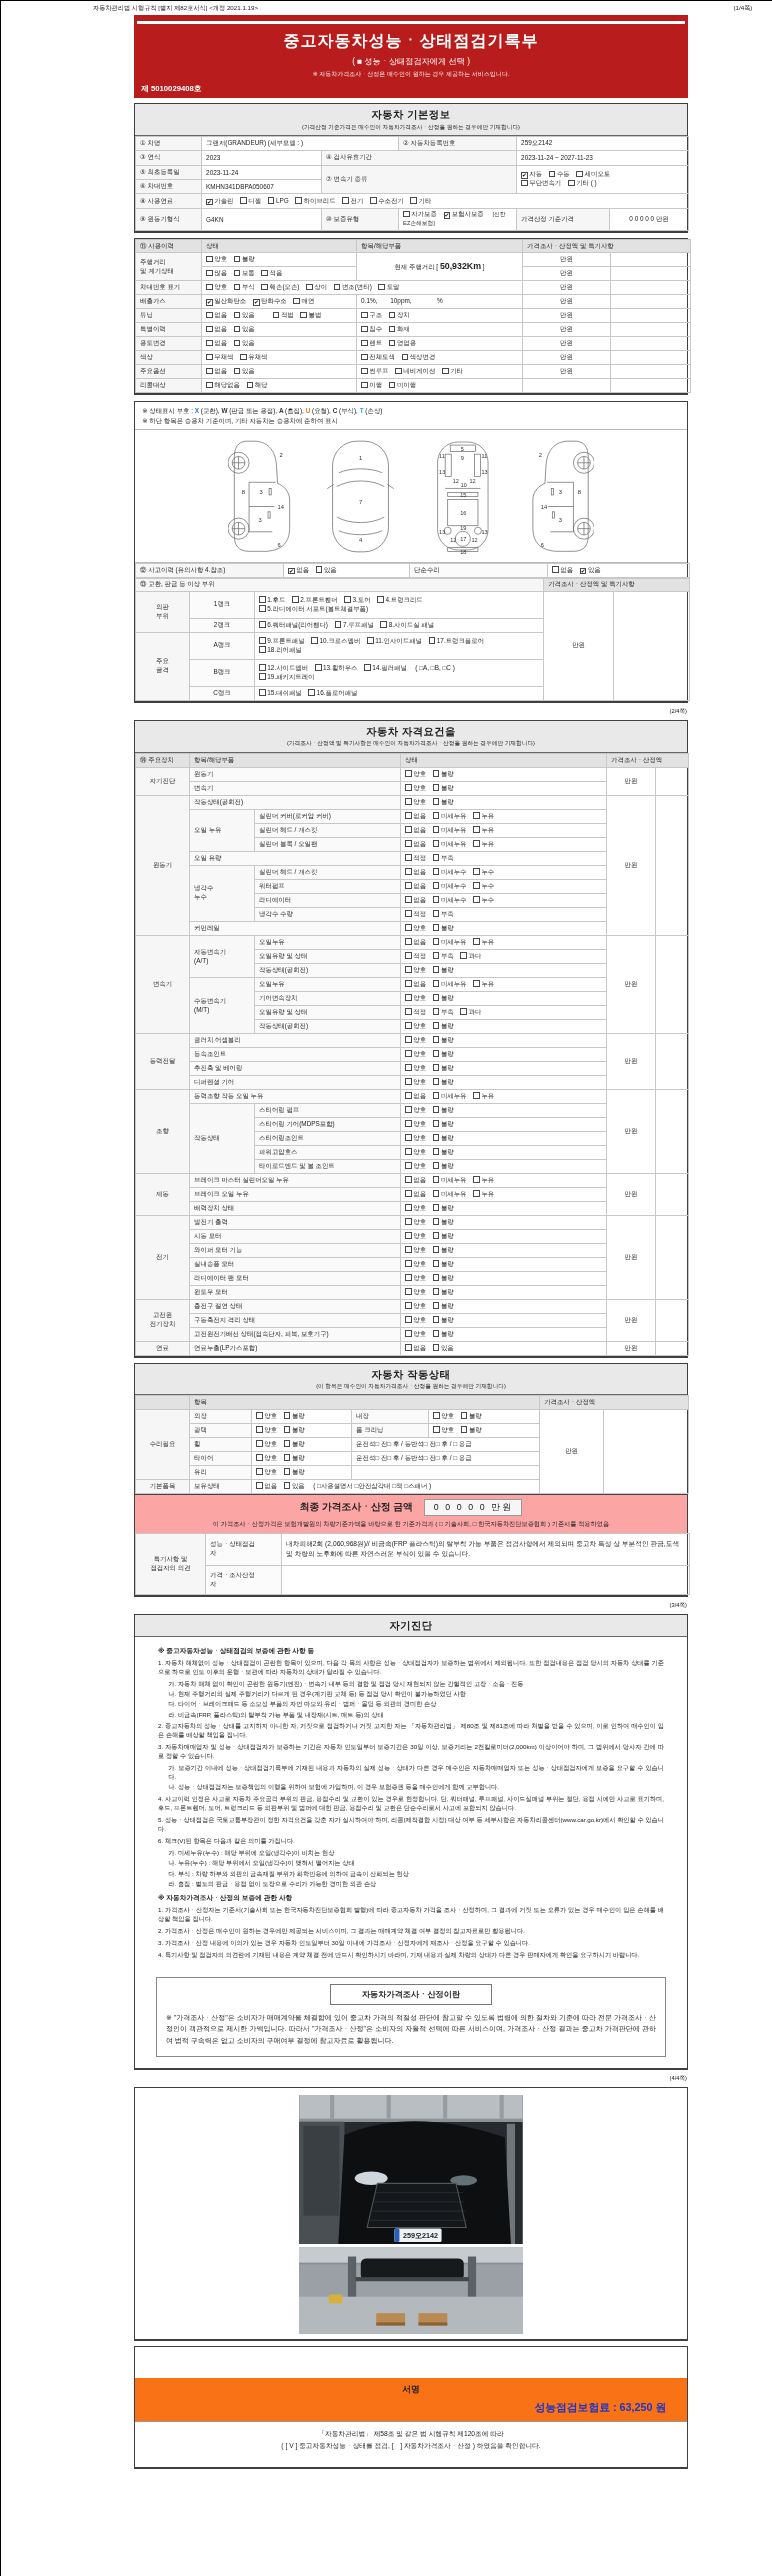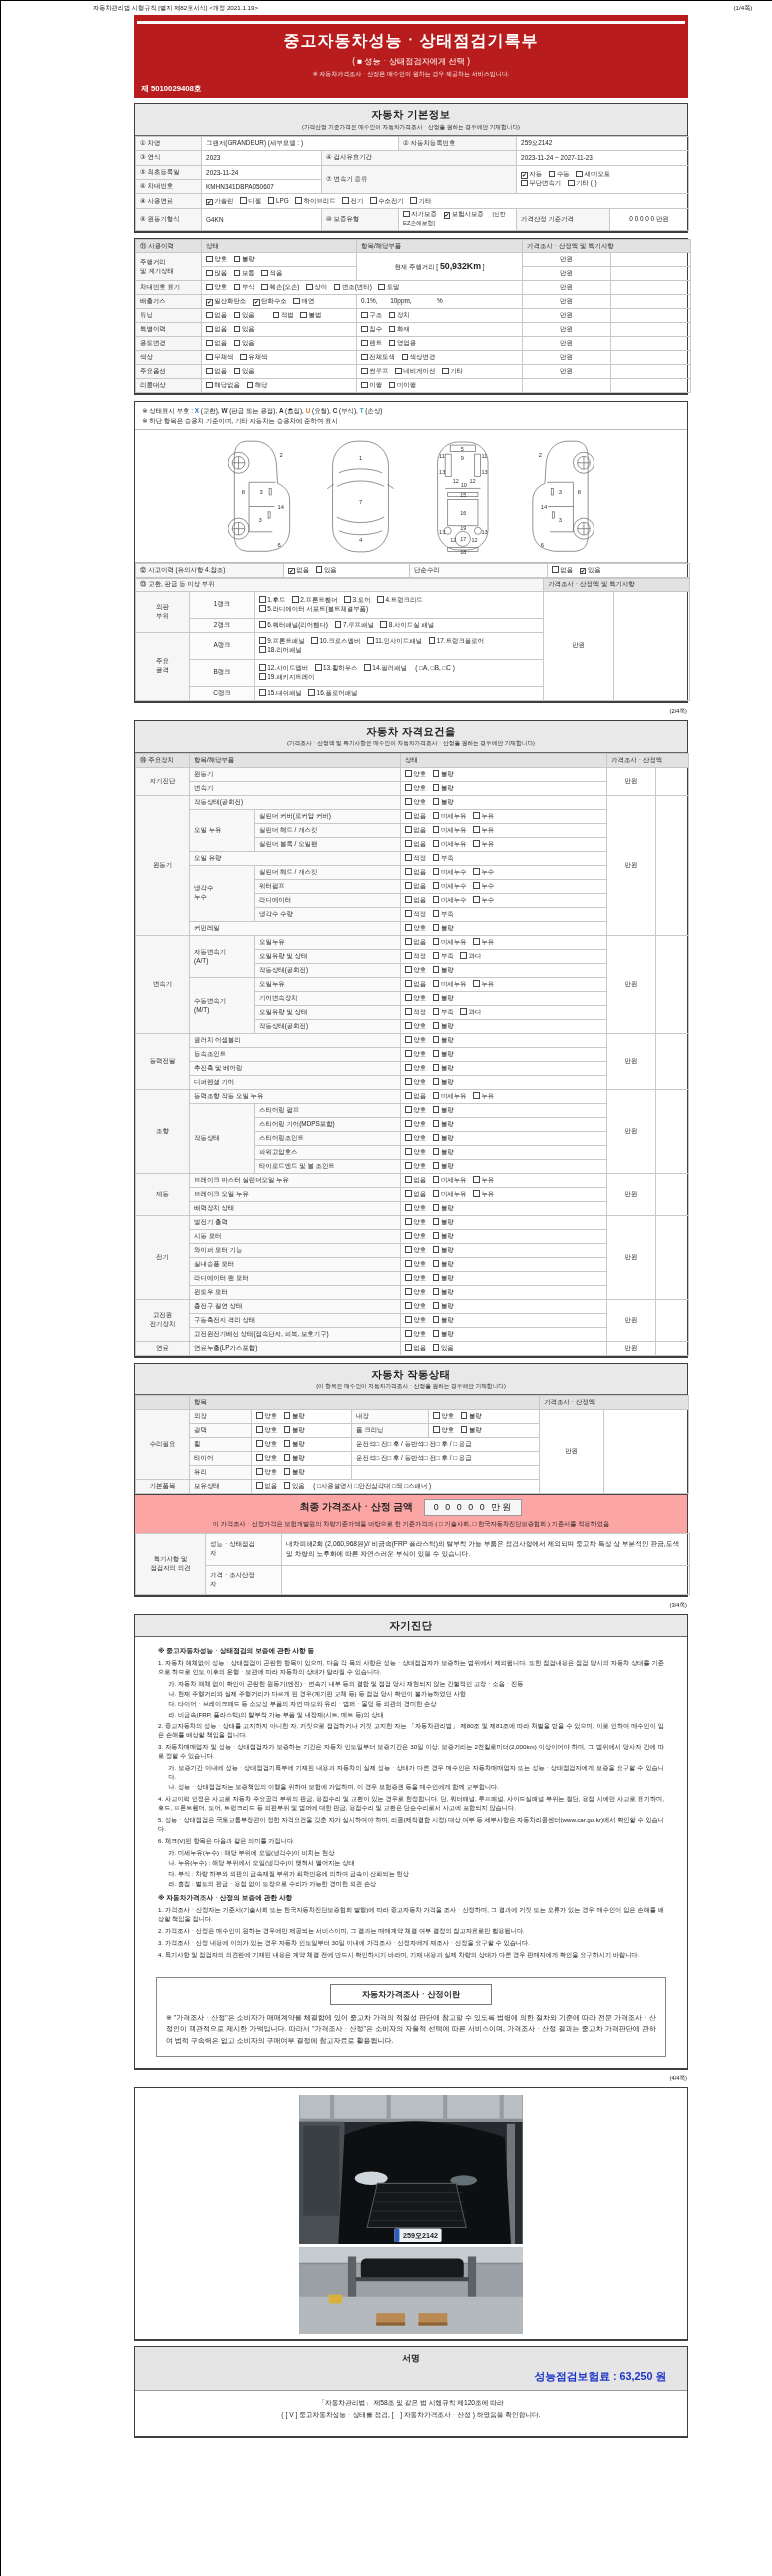--- a/index.html
+++ b/index.html
@@ -49,21 +49,21 @@
   #notice-lines{padding:4.1px 23px 6.2px;}
   .n-h{font-weight:bold;font-size:6.7px;margin:5.7px 0 3.1px;}
   .n-n{font-size:6.2px;margin:3.1px 0;line-height:1.45;text-align:justify;}
   .n-s{font-size:6.2px;margin:1.5px 0 1.5px 10.3px;line-height:1.4;text-align:justify;}
   .nbox{border:0.5px solid #888;margin:7.2px 20.6px 11.3px;padding:6.2px 9.3px 9.3px;text-align:center;}
   .nbox-title{display:inline-block;border:0.5px solid #777;padding:4.1px 31px;font-size:8.2px;font-weight:bold;margin-bottom:6.7px;}
   .nbox-text{font-size:7px;text-align:justify;line-height:1.65;}
   
   .photos{display:flex;flex-direction:column;align-items:center;gap:3.1px;padding:6.2px 0 5.2px;}
   
-  .signband{background:#e5e5e5;border-bottom:0.5px solid #999;padding:6.2px 0 5.2px;}
+  .signband{background:#f97316;border-bottom:0.5px solid #999;padding:6.2px 0 5.2px;margin-top:31px;}
   .sign-title{text-align:center;font-size:8.8px;font-weight:bold;}
   .sign-fee{text-align:right;padding-right:20.6px;color:#1d35c8;font-size:10.8px;font-weight:bold;margin-top:5.2px;}
   .sign-confirm{padding:6.2px 0 15.5px;text-align:center;font-size:6.7px;line-height:1.8;}
 </style>
 </head>
 <body>
 
 <div class="canvas">
 
   <div class="topline">

